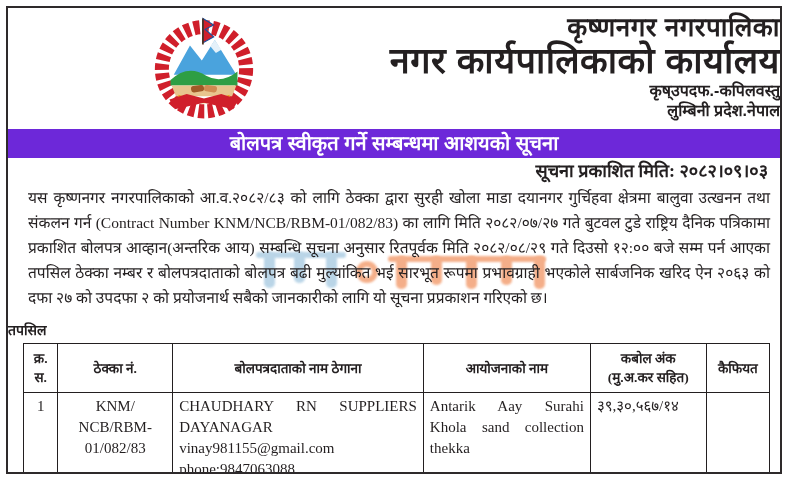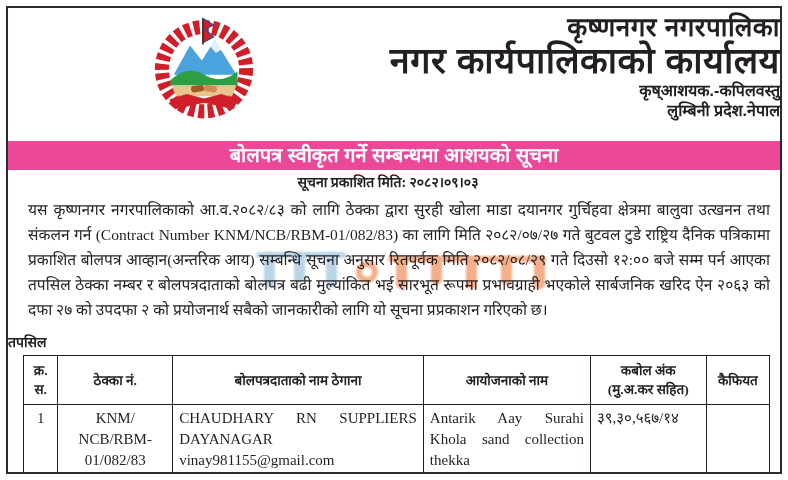--- a/index.html
+++ b/index.html
@@ -24,28 +24,28 @@
   .hdr { position: relative; padding-top: 3px; }
   .emblem { position: absolute; left: 142px; top: 3px; width: 108px; height: 110px; }
   .hdr-text { text-align: right; font-family: "Liberation Sans", "DejaVu Sans", sans-serif; margin-left: 12px; }
   .t1 { font-size: 26px; font-weight: bold; line-height: 32px; letter-spacing: .5px; }
   .t2 { font-size: 36px; font-weight: bold; line-height: 36px; letter-spacing: .5px; }
   .t3 { font-size: 16px; font-weight: bold; line-height: 20px; margin-top: 2px; }
   .t4 { font-size: 16px; font-weight: bold; line-height: 20px; }
 
   
   .banner {
-    margin-top: 20px; background: #ec4899; color: #ffffff;
+    margin-top: 8px; background: #6d28d9; color: #ffffff;
     text-align: center; font-weight: bold; font-size: 20px;
     line-height: 29px; height: 29px;
     font-family: "Liberation Sans", "DejaVu Sans", sans-serif;
   }
 
   .pubdate {
-    text-align: center; font-weight: bold; font-size: 14px;
+    text-align: right; font-weight: bold; font-size: 18px;
     padding: 4px 12px 0 0; line-height: 18px;
   }
 
   .body-text {
     position: relative; z-index: 2;
     margin: 5px 10px 0 20px;
     font-size: 15.5px; line-height: 25px;
     text-align: justify;
   }
 
@@ -115,21 +115,21 @@
 
             <path d="M18,81 L34,76 L50,80 L66,76 L82,81 L77,90 L50,84 L23,90 Z" fill="#d01f2b"></path>
 
             <path d="M49,6 L59,12 L51,16 L59,23 L50,28 L49,28 Z" fill="#d01f2b" stroke="#1a4f9c" stroke-width="1"></path>
             <line x1="49" y1="6" x2="49" y2="30" stroke="#4a3020" stroke-width="1.6"></line>
           </svg>
         </div>
         <div class="hdr-text">
           <div class="t1">कृष्णनगर नगरपालिका</div>
           <div class="t2">नगर कार्यपालिकाको कार्यालय</div>
-          <div class="t3">कृष्आशयक.-कपिलवस्तु</div>
+          <div class="t3">कृष्उपदफ.-कपिलवस्तु</div>
           <div class="t4">लुम्बिनी प्रदेश.नेपाल</div>
         </div>
       </div>
 
       <div class="banner">बोलपत्र स्वीकृत गर्ने सम्बन्धमा आशयको सूचना</div>
 
       <div class="pubdate">सूचना प्रकाशित मिति: २०८२।०९।०३</div>
 
       <div class="wm">
         <i class="b" style="left:0;   top:7px;  width:90px;  height:6px;"></i>

